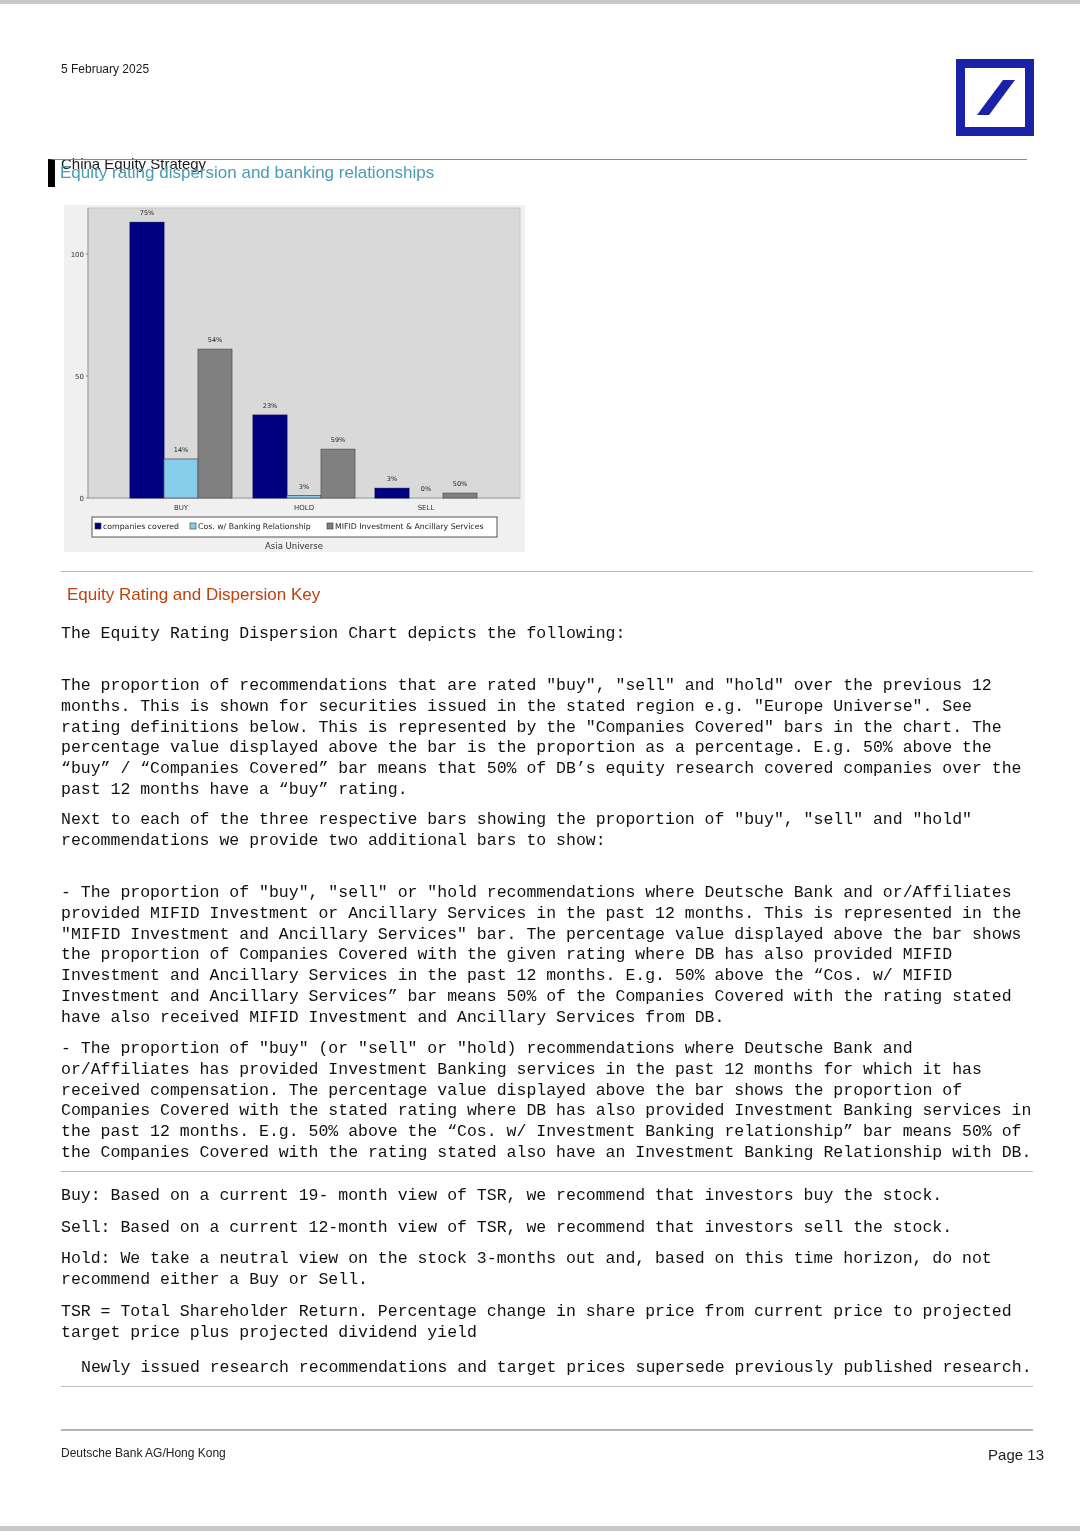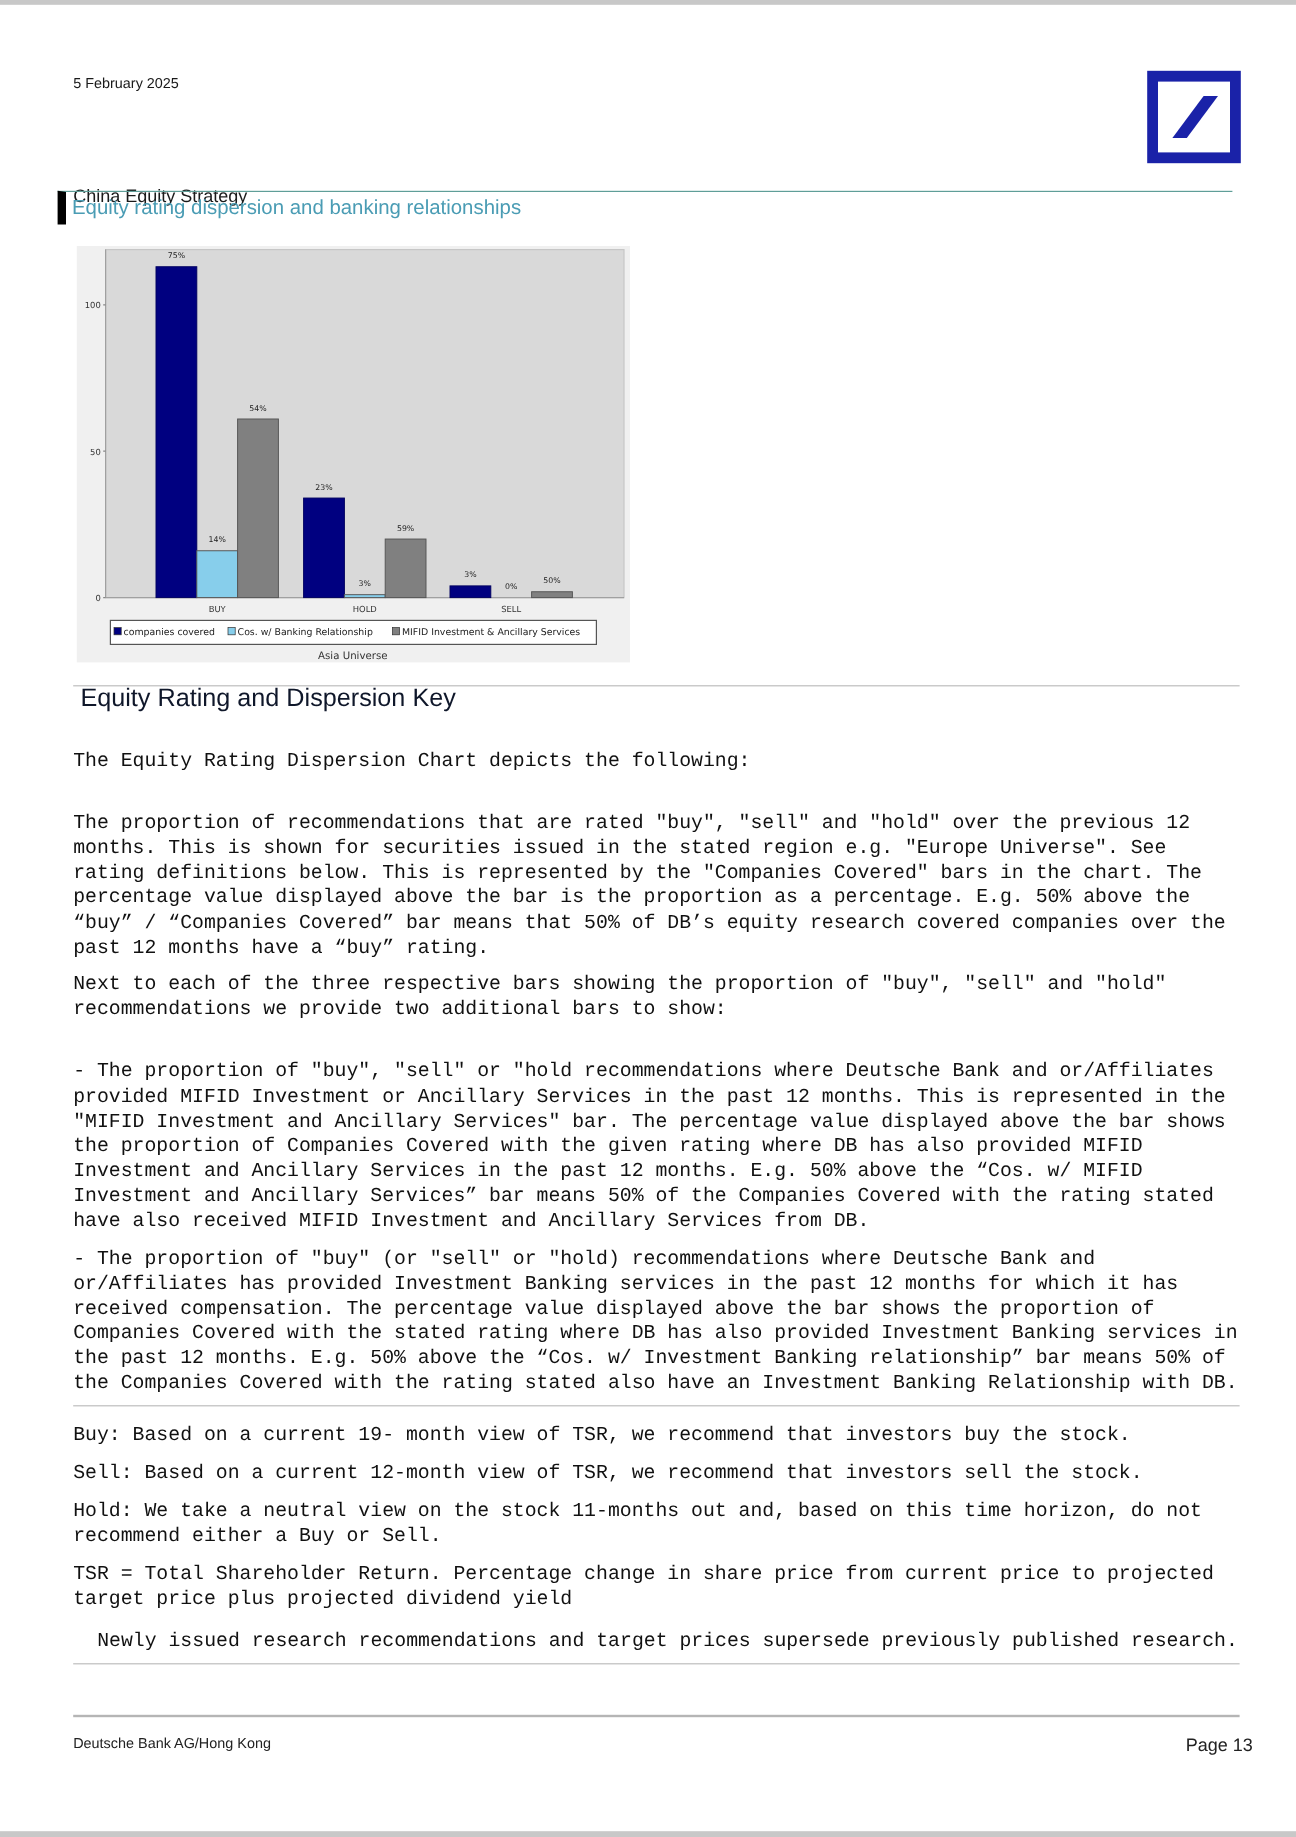--- a/index.html
+++ b/index.html
@@ -16,21 +16,21 @@
   .logo .inner { position: absolute; left: 9px; top: 9px; width: 60px; height: 59px; background: #ffffff; }
   .logo svg { position: absolute; left: 0; top: 0; }
   .section-head {
     position: absolute; left: 48px; top: 159px; width: 972px; height: 27px;
     border-top: 1px solid #5f9e98; border-left: 7px solid #000000;
   }
   .section-head span { position: absolute; left: 5px; top: 3px; font-size: 17px; color: #4a9cb4; }
   .chart-frame { position: absolute; left: 64px; top: 205px; width: 461px; height: 347px; background: #f0f0f0; }
   .chart-frame svg { position: absolute; left: 0; top: 0; }
   .hr { position: absolute; left: 61px; width: 972px; height: 1px; background: #bdbdbd; }
-  .key-head { position: absolute; left: 67px; top: 570px; font-size: 21px; color: #0f172a; }
+  .key-head { position: absolute; left: 67px; top: 585px; font-size: 17px; color: #c2410c; }
   .p { position: absolute; left: 61px; width: 972px; font-size: 16.5px; line-height: 20.8px; color: #111; font-family: Liberation Mono, monospace; }
   .footer-left { position: absolute; left: 61px; top: 1446px; font-size: 12px; color: #222; }
   .footer-right { position: absolute; right: 36px; top: 1446px; font-size: 15px; color: #222; }
 </style>
 </head>
 <body>
 
 <div class="top-bar"></div>
 
 <div class="date">5 February 2025</div>
@@ -104,21 +104,21 @@
 <div class="p" style="top:624px;">The Equity Rating Dispersion Chart depicts the following:</div>
 <div class="p" style="top:676px;">The proportion of recommendations that are rated "buy", "sell" and "hold" over the previous 12 months. This is shown for securities issued in the stated region e.g. "Europe Universe". See rating definitions below. This is represented by the "Companies Covered" bars in the chart. The percentage value displayed above the bar is the proportion as a percentage. E.g. 50% above the “buy” / “Companies Covered” bar means that 50% of DB’s equity research covered companies over the past 12 months have a “buy” rating.</div>
 <div class="p" style="top:810px;">Next to each of the three respective bars showing the proportion of "buy", "sell" and "hold" recommendations we provide two additional bars to show:</div>
 <div class="p" style="top:883px;">- The proportion of "buy", "sell" or "hold recommendations where Deutsche Bank and or/Affiliates provided MIFID Investment or Ancillary Services in the past 12 months. This is represented in the "MIFID Investment and Ancillary Services" bar. The percentage value displayed above the bar shows the proportion of Companies Covered with the given rating where DB has also provided MIFID Investment and Ancillary Services in the past 12 months. E.g. 50% above the “Cos. w/ MIFID Investment and Ancillary Services” bar means 50% of the Companies Covered with the rating stated have also received MIFID Investment and Ancillary Services from DB.</div>
 <div class="p" style="top:1039px;">- The proportion of "buy" (or "sell" or "hold) recommendations where Deutsche Bank and or/Affiliates has provided Investment Banking services in the past 12 months for which it has received compensation. The percentage value displayed above the bar shows the proportion of Companies Covered with the stated rating where DB has also provided Investment Banking services in the past 12 months. E.g. 50% above the “Cos. w/ Investment Banking relationship” bar means 50% of the Companies Covered with the rating stated also have an Investment Banking Relationship with DB.</div>
 
 <div class="hr" style="top:1171px;"></div>
 
 <div class="p" style="top:1186px;">Buy: Based on a current 19- month view of TSR, we recommend that investors buy the stock.</div>
 <div class="p" style="top:1218px;">Sell: Based on a current 12-month view of TSR, we recommend that investors sell the stock.</div>
-<div class="p" style="top:1249px;">Hold: We take a neutral view on the stock 11-months out and, based on this time horizon, do not recommend either a Buy or Sell.</div>
+<div class="p" style="top:1249px;">Hold: We take a neutral view on the stock 3-months out and, based on this time horizon, do not recommend either a Buy or Sell.</div>
 <div class="p" style="top:1302px;">TSR = Total Shareholder Return. Percentage change in share price from current price to projected target price plus projected dividend yield</div>
 <div class="p" style="top:1358px;margin-left:20px;">Newly issued research recommendations and target prices supersede previously published research.</div>
 
 <div class="hr" style="top:1386px;"></div>
 <div class="hr" style="top:1429px; height:2px; background:#b5b5b5;"></div>
 
 <div class="footer-left">Deutsche Bank AG/Hong Kong</div>
 <div class="footer-right">Page 13</div>
 
 <div class="bottom-bar"></div>

